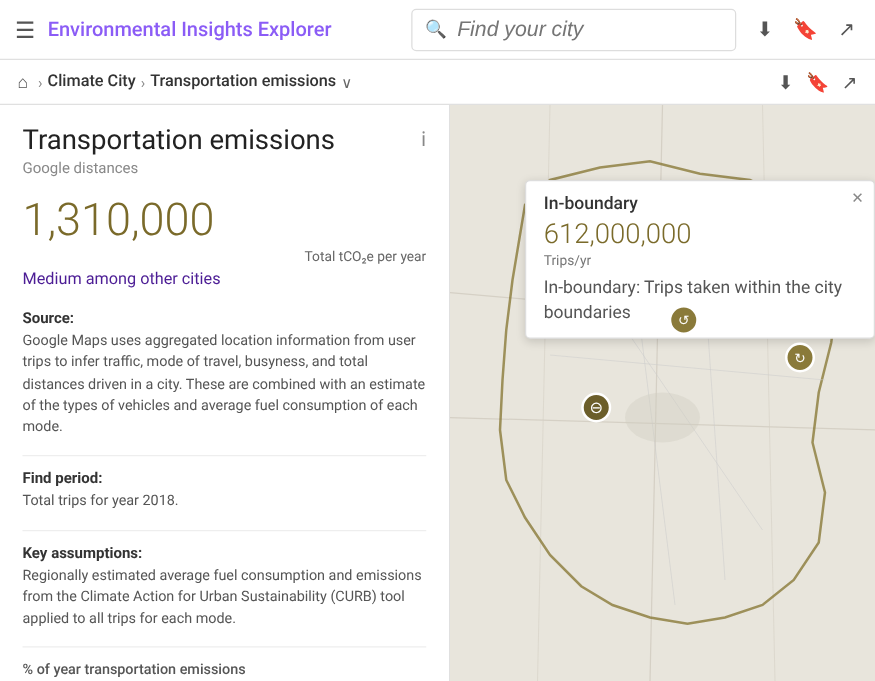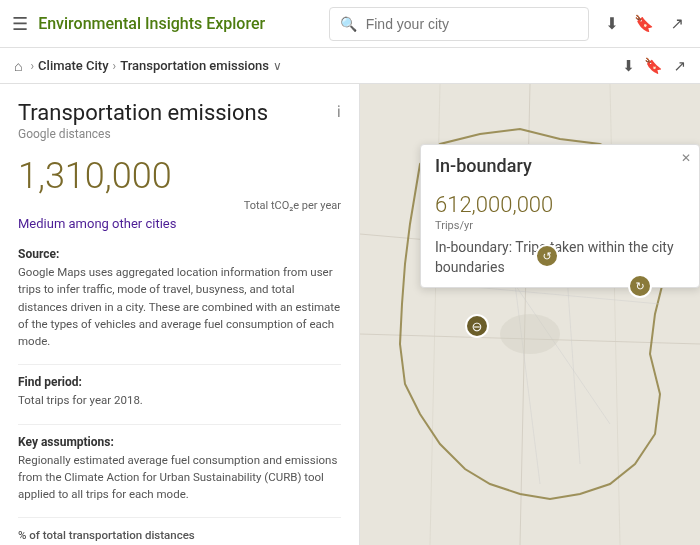--- a/index.html
+++ b/index.html
@@ -6,30 +6,30 @@
     body { font-family: 'Roboto', Arial, sans-serif; font-size: 13px; color: #333; background: #f8f8f8; width: 700px; height: 545px; overflow: hidden; }
 
     
     .header {
       display: flex; align-items: center; background: #fff;
       padding: 0 12px; height: 48px;
       border-bottom: 1px solid #e0e0e0;
       box-shadow: 0 1px 3px rgba(0,0,0,0.1);
     }
     .header-menu-icon { font-size: 18px; color: #555; margin-right: 10px; cursor: pointer; }
-    .header-title { font-size: 16px; color: #4d7c0f; font-weight: 500; flex: 1; }
+    .header-title { font-size: 16px; color: #8b5cf6; font-weight: 500; flex: 1; }
     .header-search {
       display: flex; align-items: center;
       border: 1px solid #ddd; border-radius: 4px;
       padding: 4px 10px; background: #fff;
       width: 260px; height: 34px;
     }
     .header-search-icon { color: #888; margin-right: 8px; font-size: 14px; }
     .header-search input {
-      border: none; outline: none; font-size: 14px; color: #0c4a6e; width: 100%; background: transparent;
+      border: none; outline: none; font-size: 17px; color: #0c4a6e; width: 100%; background: transparent; font-style: italic;
     }
     .header-actions { display: flex; align-items: center; gap: 8px; margin-left: 12px; }
     .header-action-btn { color: #555; font-size: 16px; cursor: pointer; padding: 4px; }
 
     
     .breadcrumb {
       display: flex; align-items: center;
       background: #fff; padding: 8px 14px;
       border-bottom: 1px solid #e0e0e0;
       height: 36px;
@@ -91,21 +91,21 @@
       position: absolute;
       top: 60px; left: 60px;
       background: #fff;
       border: 1px solid #ddd;
       border-radius: 4px;
       padding: 10px 14px;
       box-shadow: 0 2px 8px rgba(0,0,0,0.15);
       min-width: 170px;
     }
     .tooltip-close { position: absolute; top: 6px; right: 8px; color: #888; font-size: 12px; cursor: pointer; }
-    .tooltip-title { font-size: 18px; font-weight: 500; color: #333; margin-bottom: 16px; }
+    .tooltip-title { font-size: 14px; font-weight: 500; color: #333; margin-bottom: 4px; }
     .tooltip-number { font-size: 22px; font-weight: 300; color: #7a6a2a; margin-bottom: 2px; }
     .tooltip-unit { font-size: 11px; color: #777; margin-bottom: 6px; }
     .tooltip-desc { font-size: 14px; color: #555; line-height: 1.4; }
 
     
     .map-pin {
       position: absolute;
       width: 24px; height: 24px;
       border-radius: 50%;
       display: flex; align-items: center; justify-content: center;
@@ -179,21 +179,21 @@
     <div class="source-block">
       <div class="source-label">Key assumptions:</div>
       <div class="source-text">Regionally estimated average fuel consumption and emissions from the Climate Action for Urban Sustainability (CURB) tool applied to all trips for each mode.</div>
     </div>
 
     <hr class="divider">
 
     <div id="charts-container">
         <div style="margin-bottom: 14px;">
           <div style="display: flex; justify-content: space-between; margin-bottom: 5px;">
-            <span class="chart-label">% of total transportation distances</span>
+            <span class="chart-label">% of year transportation emissions</span>
           </div>
         </div>
       </div>
   </div>
 
   <div class="right-panel">
     <div class="map-bg">
 
       <svg class="city-outline" viewBox="0 0 340 461" xmlns="http://www.w3.org/2000/svg">
 

